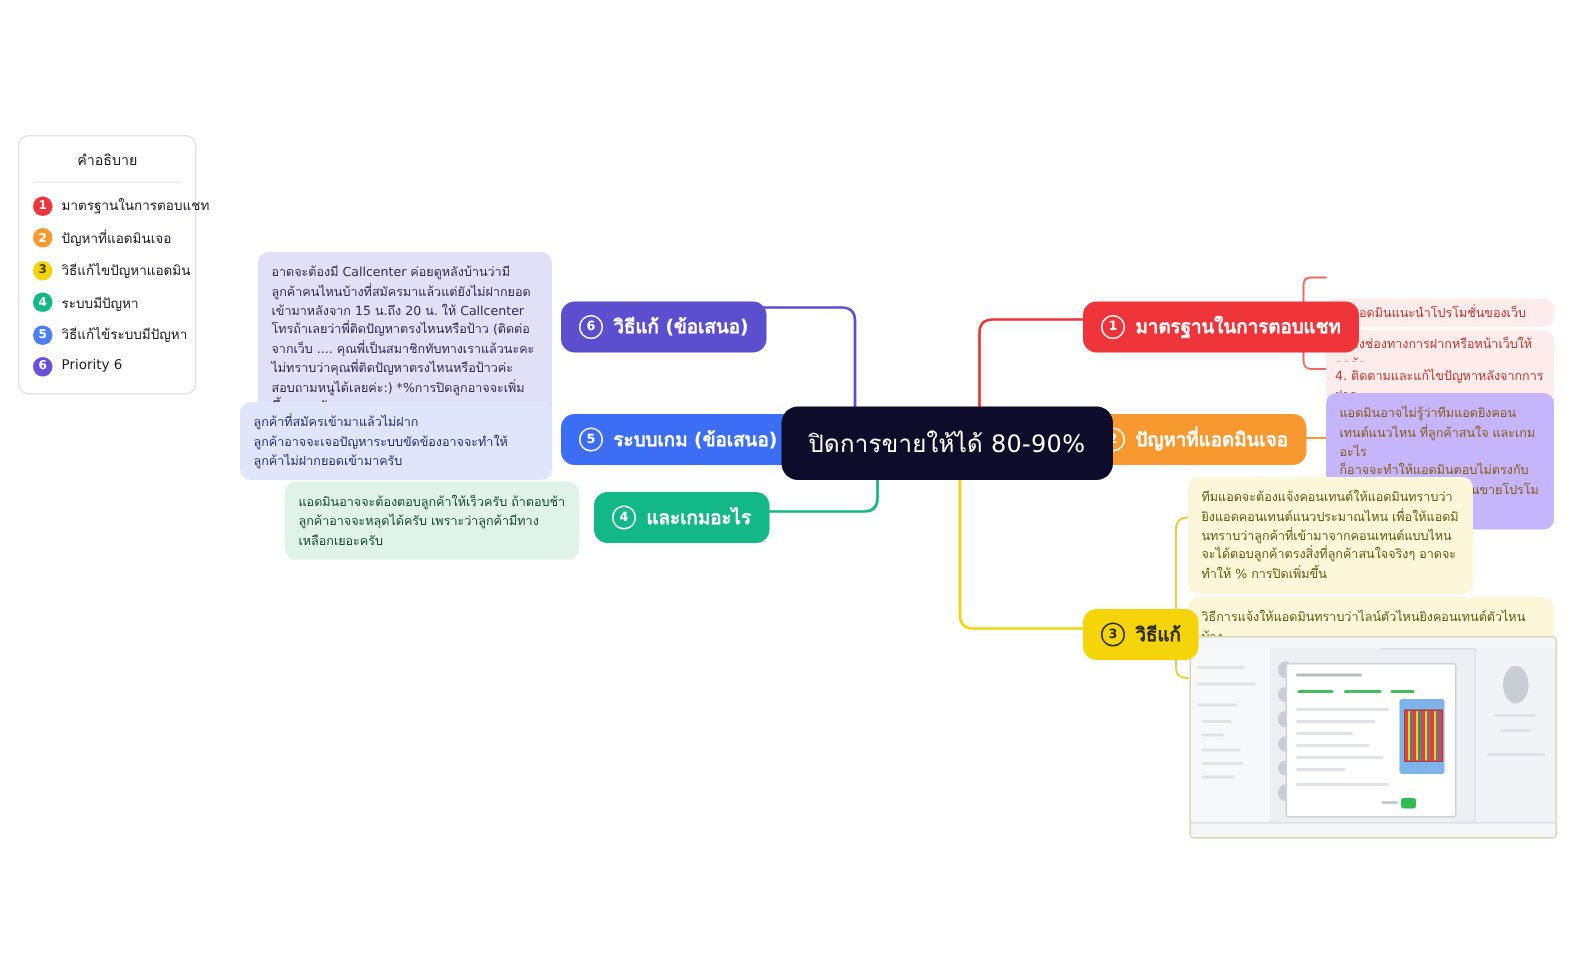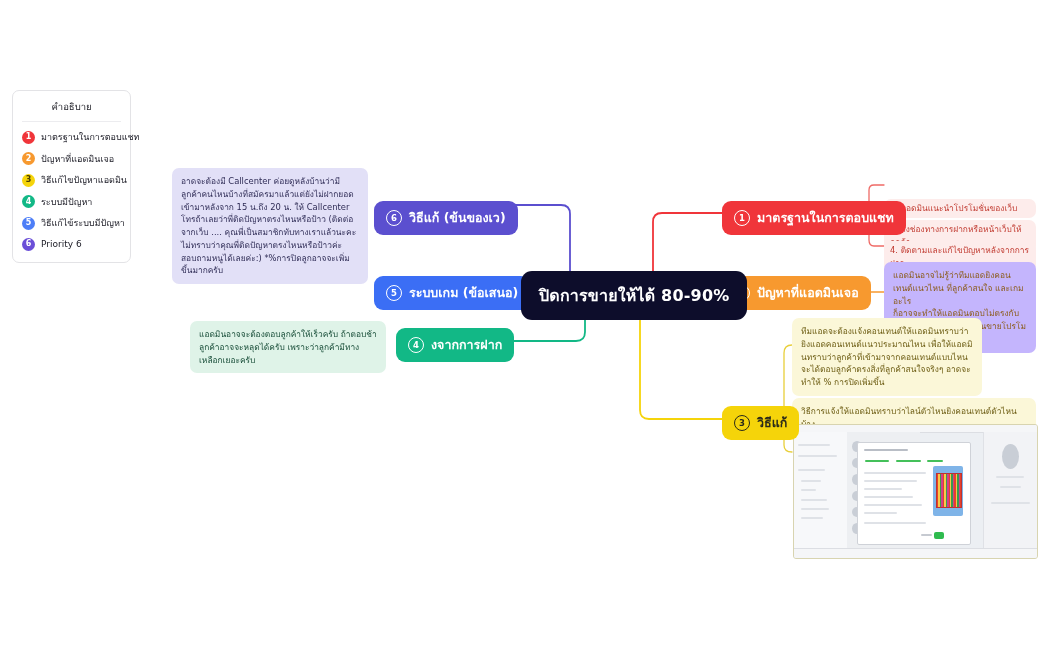--- a/index.html
+++ b/index.html
@@ -67,21 +67,21 @@
     display: flex; align-items: center; justify-content: center;
     flex: 0 0 14px; line-height: 1;
   }
   .center-node {
     position: absolute;
     background: #0d0d2b;
     color: #fff;
     border-radius: 11px;
     padding: 12px 18px;
     font-size: 16px;
-    font-weight: bold;
+    font-weight: normal;
     white-space: nowrap;
     z-index: 6;
     letter-spacing: .2px;
   }
 
   
   .tbox {
     position: absolute;
     border-radius: 7px;
     padding: 7px 9px;
@@ -172,32 +172,34 @@
       <span class="legend-bullet" style="background:#6b4fd8">6</span>
       <span class="legend-label">Priority 6</span>
     </div>
   </div>
 
   <div class="center-node" style="left:521px; top:271px;">ปิดการขายให้ได้ 80-90%</div>
 
   <div class="tbox" style="left:172px; top:168px; width:196px; background:#e2e0f7; color:#2e2b55;">อาดจะต้องมี Callcenter ค่อยดูหลังบ้านว่ามีลูกค้าคนไหนบ้างที่สมัครมาแล้วแต่ยังไม่ฝากยอดเข้ามาหลังจาก 15 น.ถึง 20 น. ให้ Callcenter โทรถ้าเลยว่าพี่ติดปัญหาตรงไหนหรือป้าว (ติดต่อจากเว็บ .... คุณพี่เป็นสมาชิกทับทางเราแล้วนะคะ ไม่ทราบว่าคุณพี่ติดปัญหาตรงไหนหรือป้าวค่ะ สอบถามหนูได้เลยค่ะ:) *%การปิดลูกอาจจะเพิ่มขึ้นมากครับ</div>
   <div class="node" style="left:374px; top:201px; background:#5b4fcf; color:#fff;">
     <span class="idx">6</span>
-    <span>วิธีแก้ (ข้นของเว)</span>
-  </div>
-
+    <span>วิธีแก้ (ข้อเสนอ)</span>
+  </div>
+
+  <div class="tbox" style="left:160px; top:268px; width:208px; background:#dfe6fb; color:#25306b;">ลูกค้าที่สมัครเข้ามาแล้วไม่ฝาก
+ลูกค้าอาจจะเจอปัญหาระบบขัดข้องอาจจะทำให้ลูกค้าไม่ฝากยอดเข้ามาครับ</div>
   <div class="node" style="left:374px; top:276px; background:#3b6ef5; color:#fff;">
     <span class="idx">5</span>
     <span>ระบบเกม (ข้อเสนอ)</span>
   </div>
 
   <div class="tbox" style="left:190px; top:321px; width:196px; background:#dff3e8; color:#144a35;">แอดมินอาจจะต้องตอบลูกค้าให้เร็วครับ ถ้าตอบช้าลูกค้าอาจจะหลุดได้ครับ เพราะว่าลูกค้ามีทางเหลือกเยอะครับ</div>
   <div class="node" style="left:396px; top:328px; background:#12b886; color:#fff;">
     <span class="idx">4</span>
-    <span>งจากการฝาก</span>
+    <span>และเกมอะไร</span>
   </div>
 
   <div class="node" style="left:722px; top:201px; background:#f0353a; color:#fff;">
     <span class="idx">1</span>
     <span>มาตรฐานในการตอบแชท</span>
   </div>
   <div class="tbox" style="left:884px; top:199px; width:152px; background:#fdeceb; color:#c0392f; padding:3px 6px;">2. แอดมินแนะนำโปรโมชั่นของเว็บ</div>
   <div class="tbox" style="left:884px; top:220px; width:152px; background:#fdeceb; color:#c0392f; padding:3px 6px;">3. ส่งช่องทางการฝากหรือหน้าเว็บให้ลูกค้า</div>
   <div class="tbox" style="left:884px; top:241px; width:152px; background:#fdeceb; color:#c0392f; padding:3px 6px;">4. ติดตามและแก้ไขปัญหาหลังจากการฝาก</div>
 

